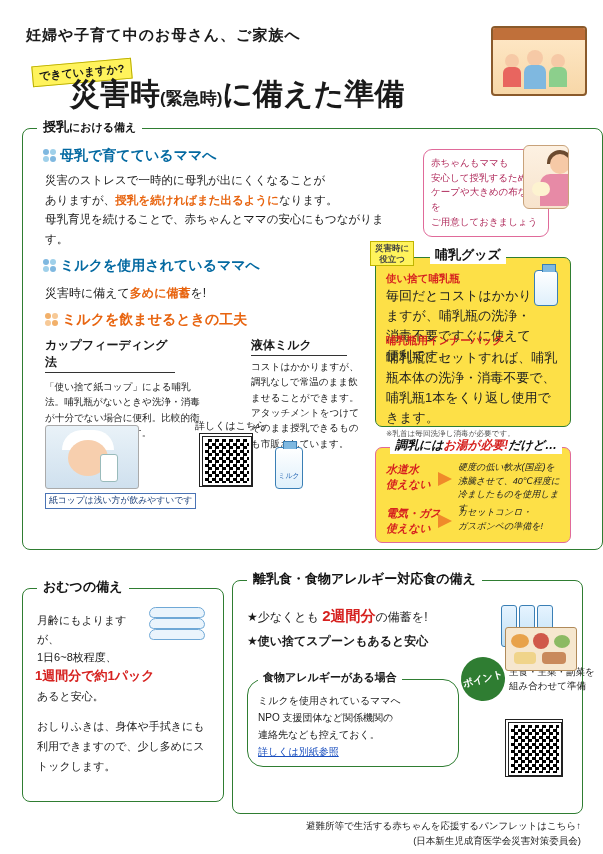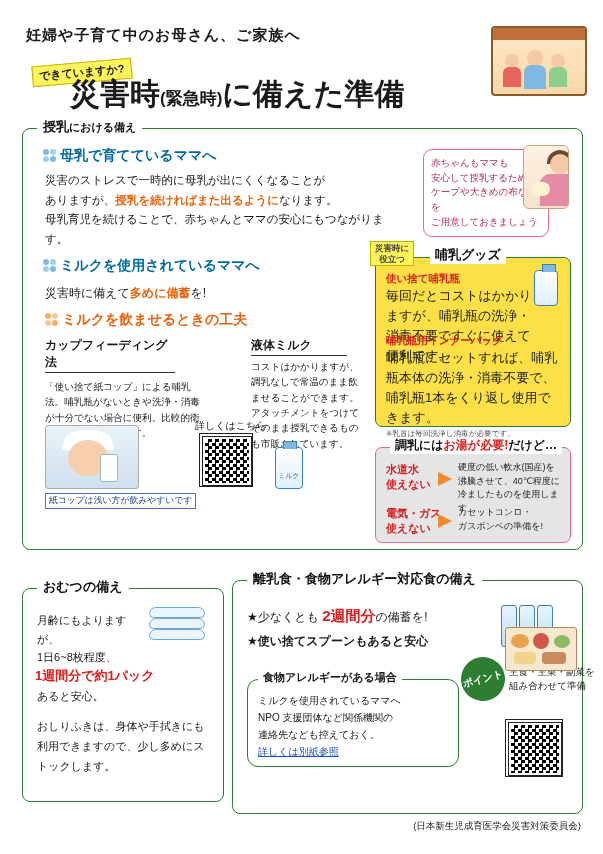--- a/index.html
+++ b/index.html
@@ -53,21 +53,21 @@
     background:#ffffff;
   }
   .sec-title{
     position:absolute;left:14px;top:-11px;
     background:#ffffff;padding:0 6px;
     font-size:13px;font-weight:bold;color:#111;
   }
   .sec-title .small{font-size:11px;font-weight:bold;}
 
   
-  #sec-nursing{left:22px;top:128px;width:559px;height:420px;}
+  #sec-nursing{left:22px;top:128px;width:559px;height:420px;padding-left:20px;}
 
   .sub{
     position:absolute;font-size:14px;font-weight:bold;color:#0369a1;
   }
   .flower{
     display:inline-block;width:13px;height:13px;margin-right:4px;
     vertical-align:-2px;position:relative;
   }
   .flower i{position:absolute;width:6px;height:6px;border-radius:50%;background:#7fb8e0;}
   .flower i:nth-child(1){left:0;top:0;}
@@ -138,21 +138,21 @@
 
   .bottle-ico{
     position:absolute;width:26px;height:40px;border:1.4px solid #3a7fb5;border-radius:4px;
     background:linear-gradient(#ffffff,#dff0fb);
   }
   .bottle-ico:before{content:"";position:absolute;left:7px;top:-7px;width:12px;height:7px;background:#7fb8e0;border:1px solid #3a7fb5;border-bottom:none;}
   .bottle-ico span{position:absolute;left:0;right:0;bottom:7px;text-align:center;font-size:7px;color:#2b6ab5;}
 
   
   .hot{
-    position:absolute;border:1.5px solid #e06a9a;border-radius:7px;background:#e5e5e5;
+    position:absolute;border:1.5px solid #e06a9a;border-radius:7px;background:#fde047;font-style:italic;
   }
   .hot-title{
     position:absolute;left:14px;top:-11px;background:#fff;padding:0 5px;font-size:12px;font-weight:bold;color:#111;
   }
   .hot-title .red{color:#d6211f;}
   .hot-key{font-size:11px;font-weight:bold;color:#d6211f;line-height:1.35;}
   .hot-val{font-size:9px;line-height:1.5;color:#222;}
   .arrow{
     position:absolute;width:0;height:0;
     border-top:7px solid transparent;border-bottom:7px solid transparent;border-left:14px solid #f08a2a;
@@ -161,21 +161,21 @@
   
   #sec-diaper{left:22px;top:588px;width:200px;height:212px;}
   #sec-food{left:232px;top:580px;width:349px;height:232px;}
   .pt-badge{
     position:absolute;width:44px;height:44px;border-radius:50%;
     background:#2f7d32;color:#fff;font-size:10px;font-weight:bold;
     display:flex;align-items:center;justify-content:center;
     transform:rotate(-15deg);
   }
   .food-box{
-    position:absolute;border:1.4px solid #2f7d32;border-radius:11px;background:#fff;
+    position:absolute;border:1.4px solid #2f7d32;border-radius:16px;background:#fff;
   }
   .food-box-t{position:absolute;left:10px;top:-10px;background:#fff;padding:0 5px;font-size:11px;font-weight:bold;}
   .link{color:#1a4fbf;text-decoration:underline;}
 
   .diaper-ico{position:absolute;width:54px;height:34px;}
   .diaper-ico i{position:absolute;left:0;width:54px;height:9px;border:1.3px solid #6fa8d6;border-radius:12px 12px 8px 8px;background:#eaf4fc;}
   .diaper-ico i:nth-child(1){top:0;}
   .diaper-ico i:nth-child(2){top:11px;}
   .diaper-ico i:nth-child(3){top:22px;}
 
@@ -360,16 +360,17 @@
         <div class="link">詳しくは別紙参照</div>
       </div>
     </div>
 
     <div class="qr-frame" style="left:272px;top:138px;width:56px;height:56px;">
       <div class="qr" style="left:3px;top:3px;width:48px;height:48px;"></div>
     </div>
   </div>
 
   <div class="footer" style="left:232px;top:818px;width:349px;">
+    <div>避難所等で生活する赤ちゃんを応援するパンフレットはこちら↑</div>
     <div>(日本新生児成育医学会災害対策委員会)</div>
   </div>
 
 </div>
 
 </body></html>

